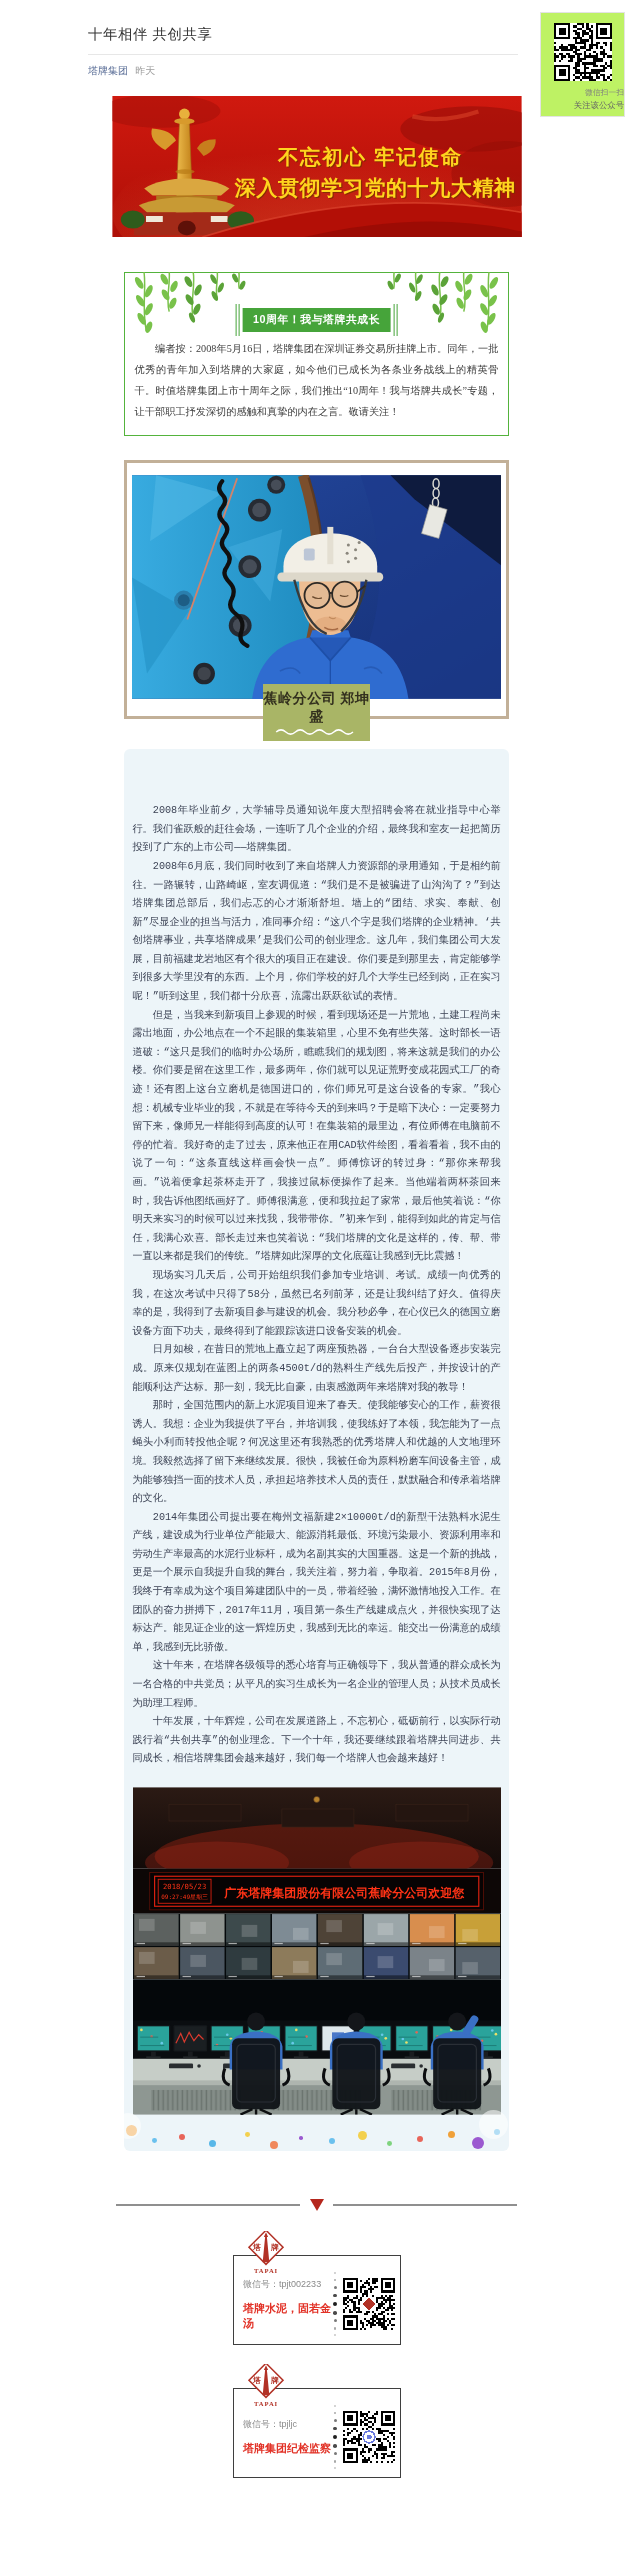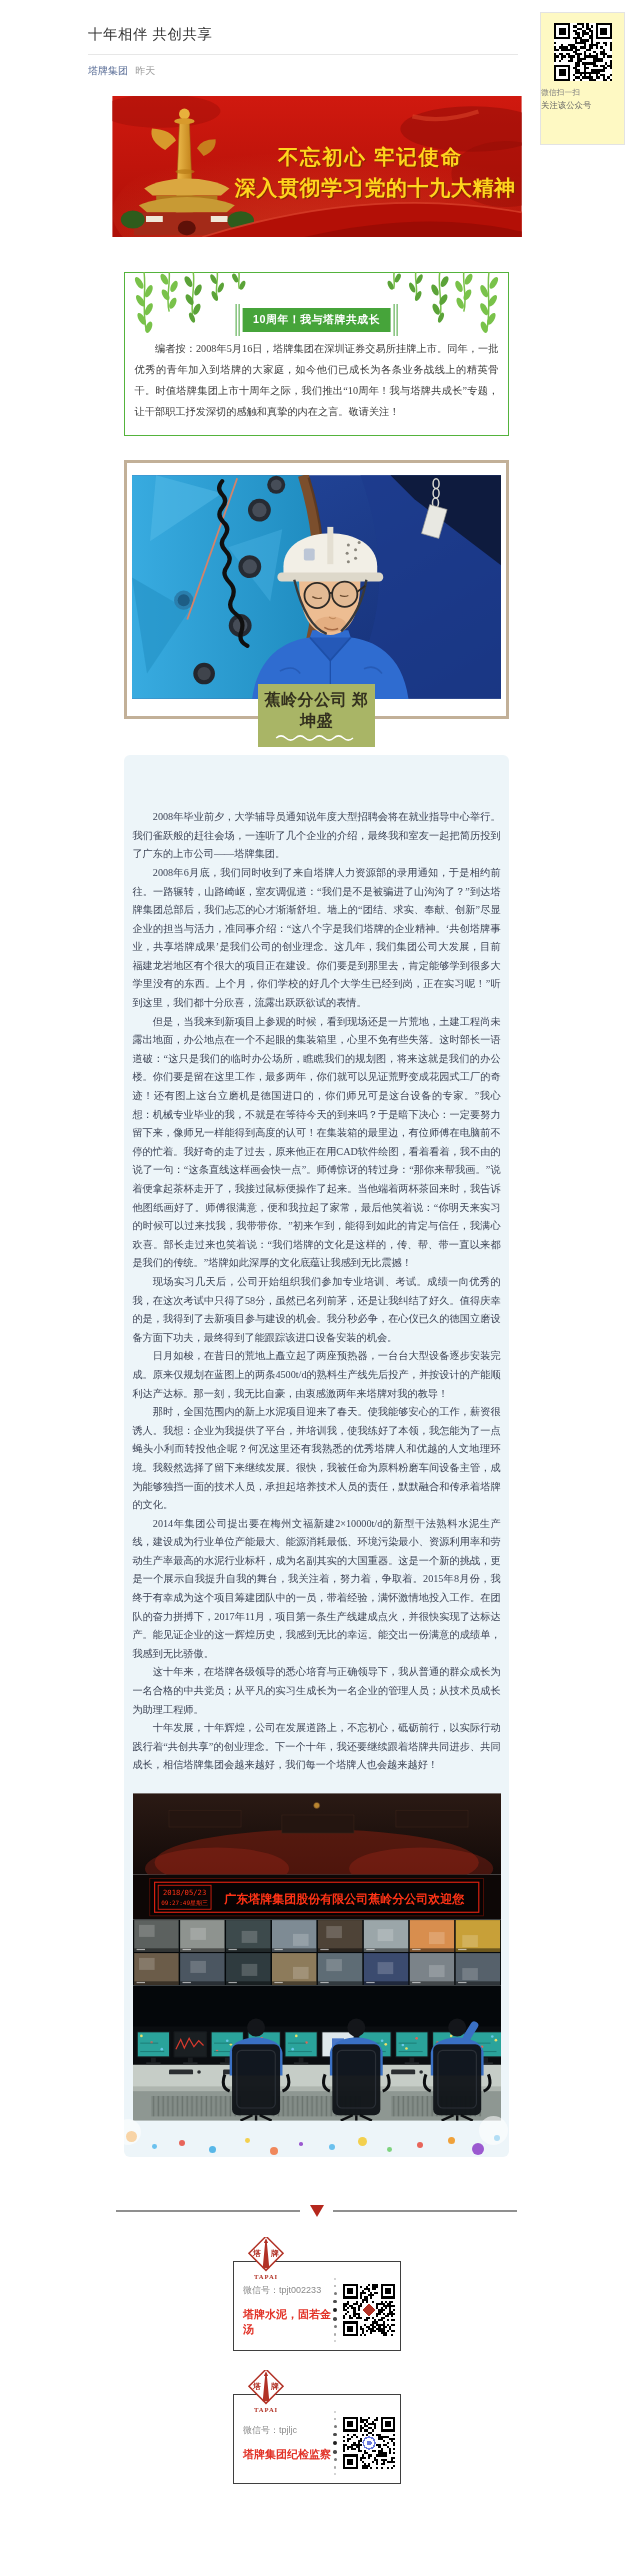--- a/index.html
+++ b/index.html
@@ -27,29 +27,29 @@
            border-left:1.2px solid #46a43a;border-right:1.2px solid #46a43a}
   .badge10::before{left:-6.6px}
   .badge10::after{right:-6.6px}
   .intro-text{font-family:"Liberation Serif",serif;font-size:10.2px;line-height:21px;color:#3b3b3b;
               text-align:justify;text-indent:2em;margin:0}
 
   
   .photo-frame{width:369px;margin:0 auto;border:3px solid #c2b098;background:#fff;
                padding:12px 5.4px 17px}
   .photo-frame svg{display:block}
-  .author-badge{position:relative;z-index:3;width:117px;margin:-35px auto 0;background:#a9b566;
-                color:#33301e;font-weight:700;font-size:16px;text-align:center;
+  .author-badge{position:relative;z-index:3;width:107px;margin:-35px auto 0;background:#a9b566;
+                color:#33301e;font-weight:700;font-size:14px;text-align:center;
                 padding:6.6px 0 4.2px;font-family:"Liberation Serif",serif;letter-spacing:0.6px}
   .author-badge svg{display:block;margin:3px auto 1.2px}
 
   
   .story-box{position:relative;width:385px;margin:8.4px auto 0;background:#edf5f9;border-radius:6px;
              padding:53px 8.4px 0;box-sizing:border-box}
-  .story-box p{font-family:Liberation Serif, serif;font-size:10.2px;line-height:18.6px;color:#3d4456;
+  .story-box p{font-family:Liberation Mono, monospace;font-size:10.2px;line-height:18.6px;color:#3d4456;
                text-align:justify;text-indent:2em;margin:0}
   .control-room{display:block;margin:18px auto 0}
   .balloons{position:relative;height:36px;margin:0 -8.4px;overflow:visible}
   .balloon{position:absolute;border-radius:50%}
 
   
   .divider3{display:flex;align-items:center;justify-content:center;gap:9.6px;width:401px;margin:48px auto 0}
   .divider3 .ln{flex:1;height:1.2px;background:#8f8f8f}
   .divider3 .tri{width:0;height:0;border-left:7.8px solid transparent;border-right:7.8px solid transparent;
                  border-top:12px solid #b5271d}
@@ -60,22 +60,22 @@
   .wx-card .logo{position:absolute;top:-25px;left:12px}
   .card-texts{width:93px}
   .wx-id{color:#8a8a8a;font-size:9px}
   .wx-slogan{color:#e23328;font-size:11px;font-weight:700;margin-top:10.2px;font-family:"Liberation Serif",serif}
   .dots-col{display:flex;flex-direction:column;align-items:center;gap:4.8px;margin:0 5.4px 0 0}
   .dot{border-radius:50%}
   .qr{background:#fff}
   .qr-card{width:54px;height:54px}
 
   
-  .follow-panel{position:absolute;left:540px;top:12px;width:85px;height:133px;border:0.6px solid #e3e3e3;
-                background:#fef9c3;box-sizing:border-box;text-align:left;padding-top:10.2px}
+  .follow-panel{position:absolute;left:540px;top:12px;width:85px;height:105px;border:0.6px solid #e3e3e3;
+                background:#bef264;box-sizing:border-box;text-align:right;padding-top:10.2px}
   .follow-panel .qr{width:58px;height:58px;margin:0 auto 5.4px}
   .follow-panel .t1{font-size:7.8px;color:#7f7f7f;line-height:12.6px}
   .follow-panel .t2{font-size:8.4px;color:#666;line-height:12.6px}
 </style>
 </head>
 <body>
 
 <svg width="0" height="0" style="position:absolute" aria-hidden="true">
   <defs>
     <g id="leafC">

